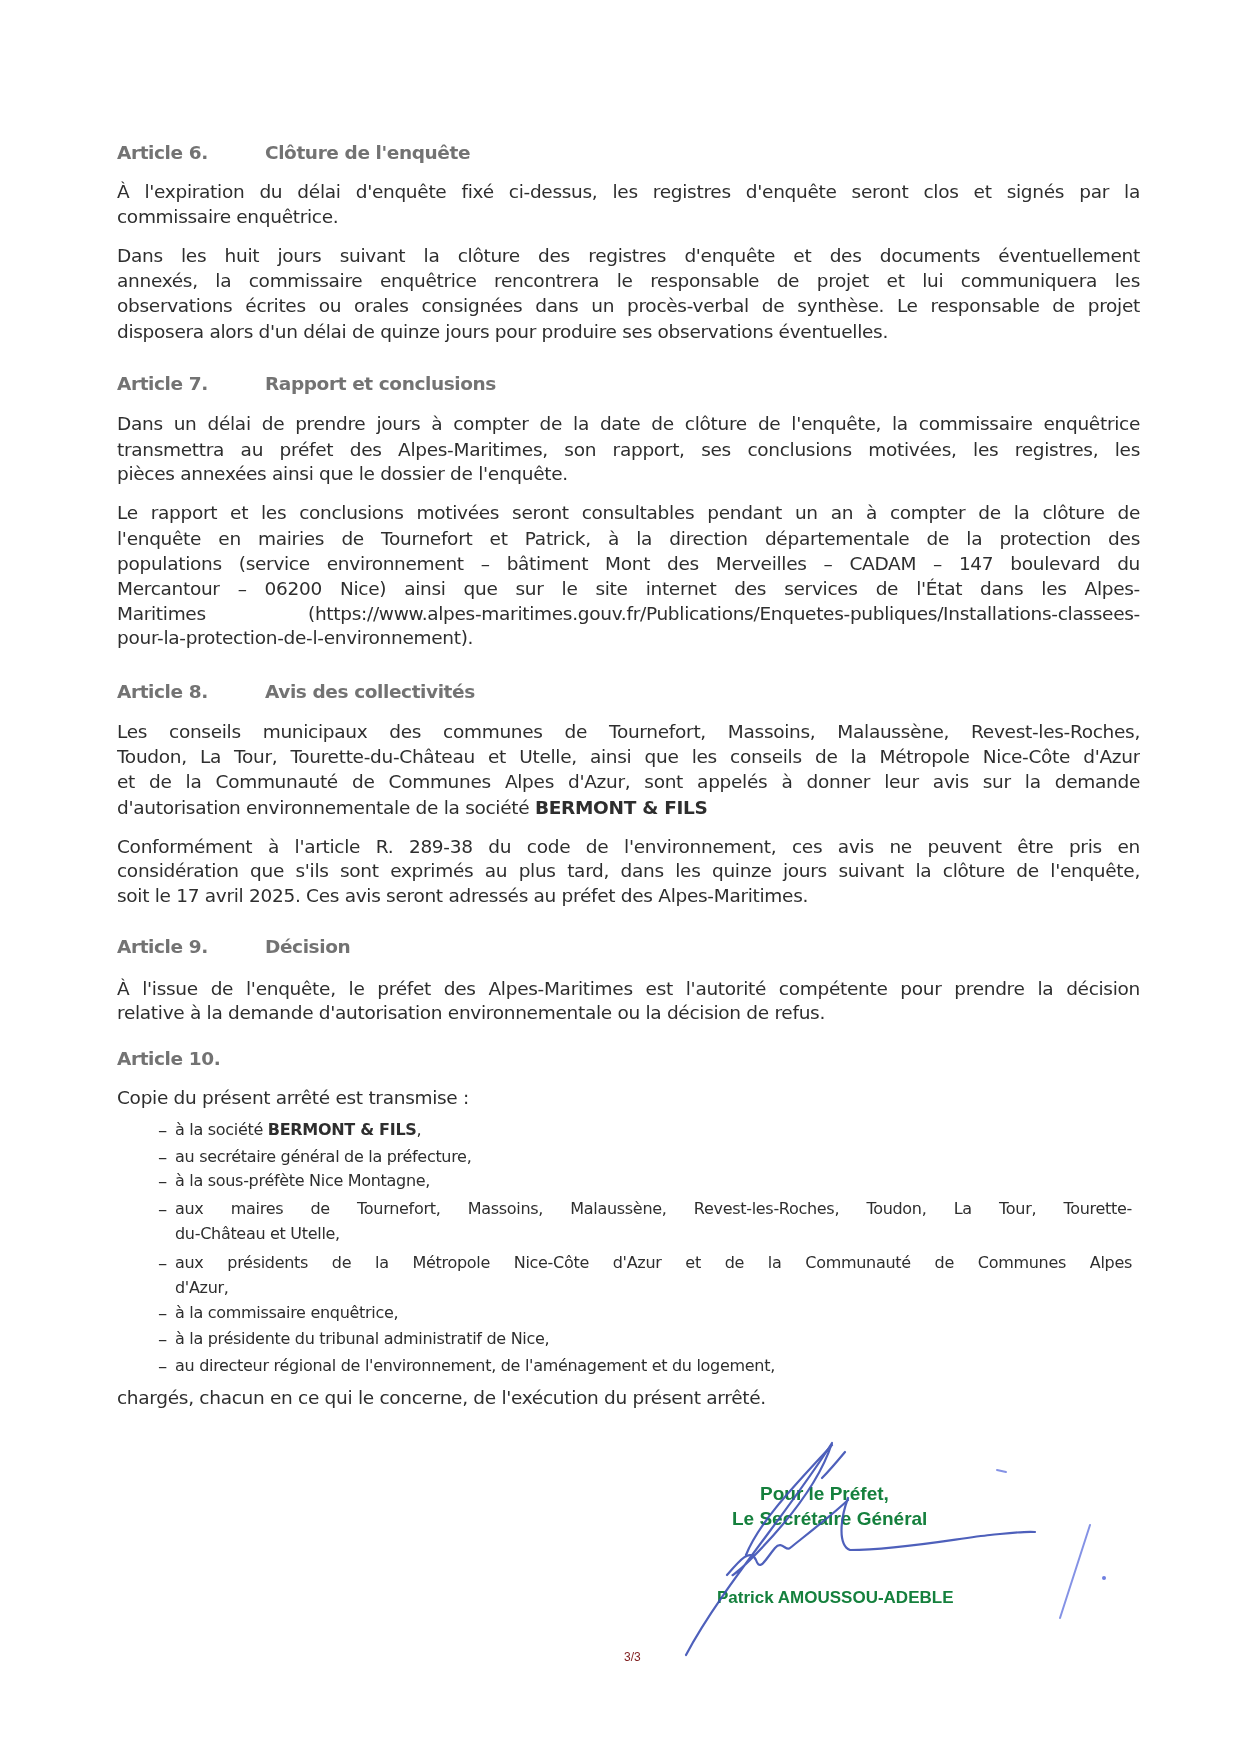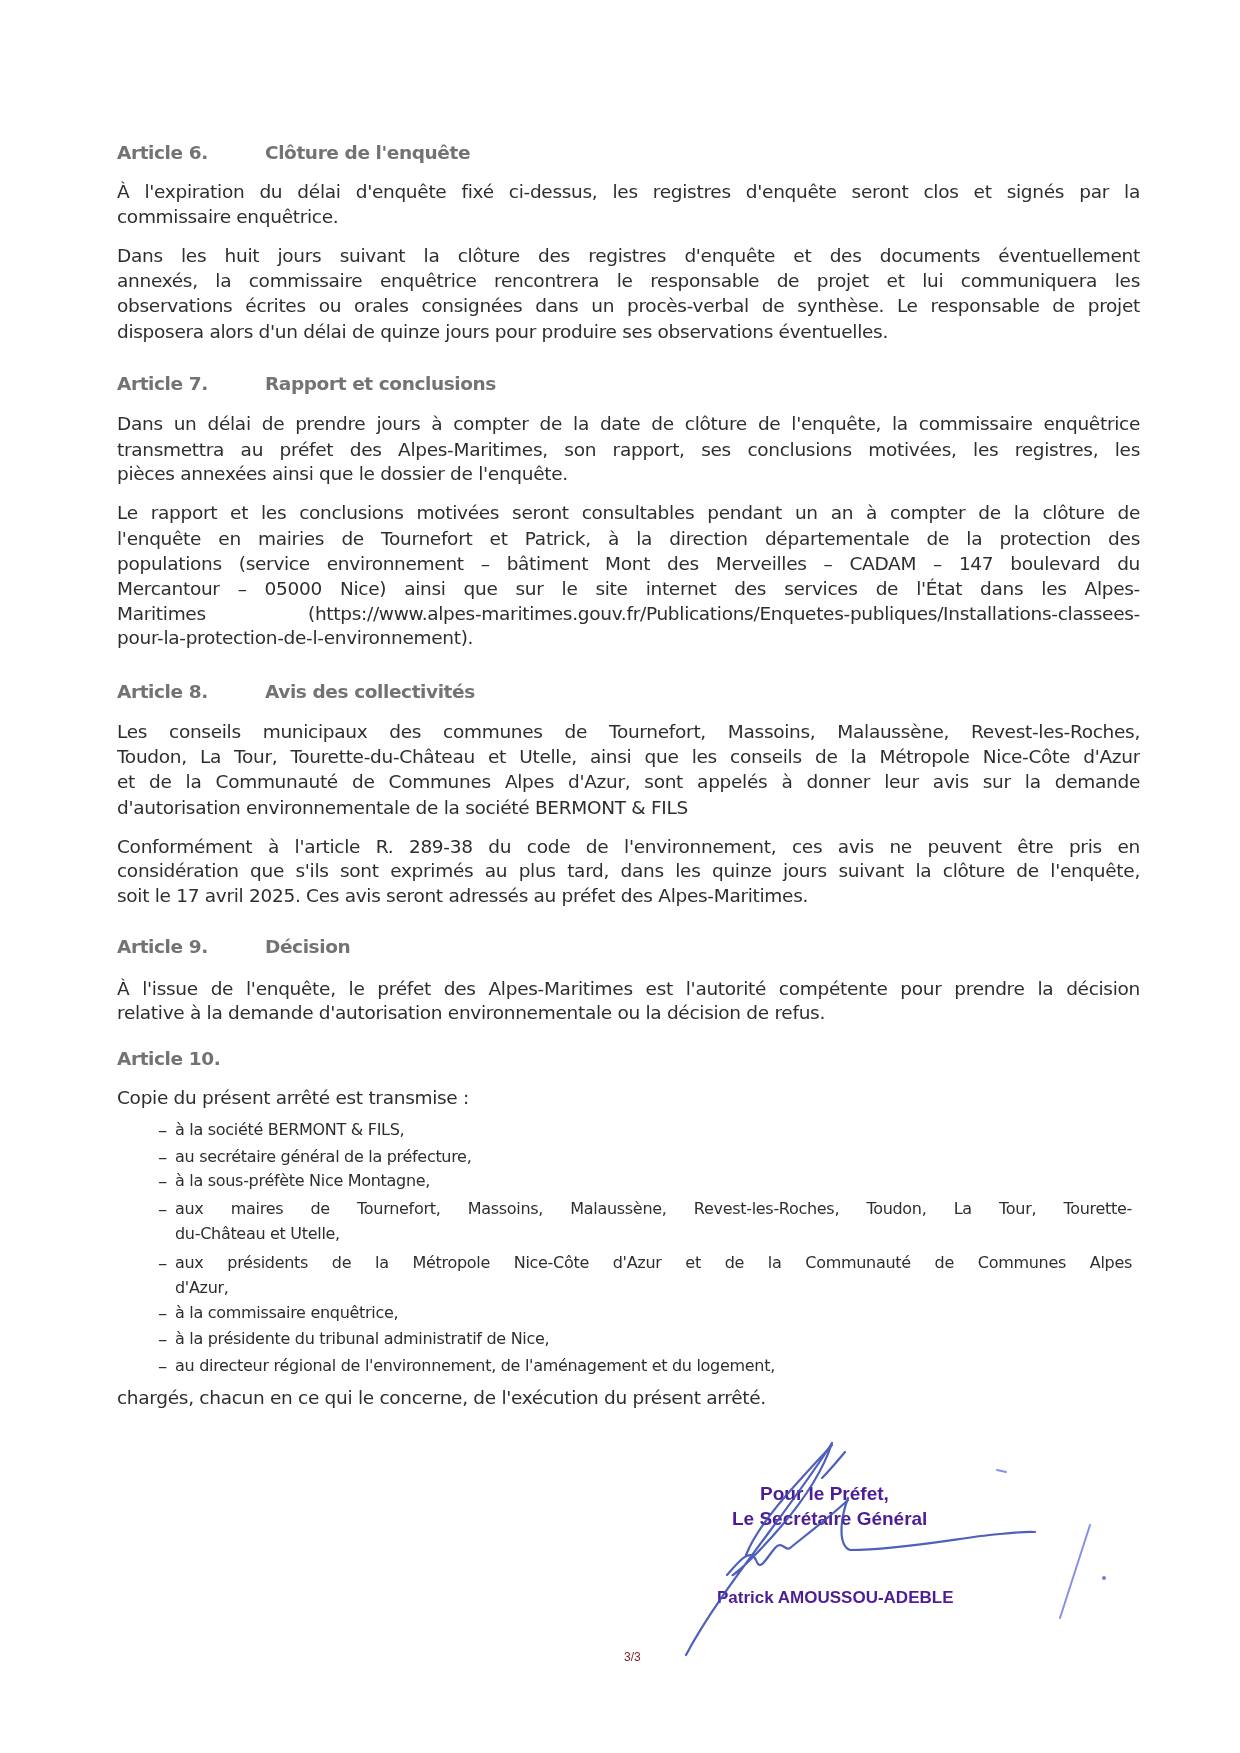--- a/index.html
+++ b/index.html
@@ -8,23 +8,23 @@
   .line { position:absolute; left:117px; width:1023px; height:24px; line-height:24px;
           font-size:18.5px; white-space:nowrap; letter-spacing:-0.3px; }
   .just { text-align:justify; text-align-last:justify; white-space:normal; overflow:hidden; }
   .h { position:absolute; left:117px; height:24px; line-height:24px; font-size:18.5px;
        font-weight:bold; white-space:nowrap; letter-spacing:-0.4px; color:#737373; }
   .h .num { display:inline-block; width:148px; }
   .li-dash { position:absolute; left:158px; height:24px; line-height:24px; font-size:18.5px; }
   .li { position:absolute; left:175px; width:957px; height:24px; line-height:24px; font-size:16px;
         white-space:nowrap; letter-spacing:-0.3px; }
   .li.just { white-space:normal; }
-  b.strong { font-weight:normal;margin-top:13px; }
+  b.strong { font-weight:bold;margin-top:13px; }
   .stamp { position:absolute; font-family:"Liberation Sans", sans-serif; font-weight:bold;
-           color:#4c1d95; font-size:19px; white-space:nowrap; }
+           color:#15803d; font-size:19px; white-space:nowrap; }
   .pagenum { position:absolute; left:624px; top:1650px; font-family:"Liberation Sans", sans-serif;
              font-size:12px; color:#7f1d1d; }
   svg.sig { position:absolute; left:0; top:0; }
 </style>
 </head>
 <body>
 
 <div class="h" style="top:141px">
   <span class="num">Article 6.</span><span>Clôture de l'enquête</span>
 </div>
@@ -39,21 +39,21 @@
 <div class="h" style="top:372px">
   <span class="num">Article 7.</span><span>Rapport et conclusions</span>
 </div>
 <div class="line just" style="top:412px">Dans un délai de prendre jours à compter de la date de clôture de l'enquête, la commissaire enquêtrice</div>
 <div class="line just" style="top:438px">transmettra au préfet des Alpes-Maritimes, son rapport, ses conclusions motivées, les registres, les</div>
 <div class="line" style="top:462px">pièces annexées ainsi que le dossier de l'enquête.</div>
 
 <div class="line just" style="top:501px">Le rapport et les conclusions motivées seront consultables pendant un an à compter de la clôture de</div>
 <div class="line just" style="top:527px">l'enquête en mairies de Tournefort et Patrick, à la direction départementale de la protection des</div>
 <div class="line just" style="top:552px">populations (service environnement – bâtiment Mont des Merveilles – CADAM – 147 boulevard du</div>
-<div class="line just" style="top:577px">Mercantour – 05000 Nice) ainsi que sur le site internet des services de l'État dans les Alpes-</div>
+<div class="line just" style="top:577px">Mercantour – 06200 Nice) ainsi que sur le site internet des services de l'État dans les Alpes-</div>
 <div class="line just" style="top:602px">Maritimes (https://www.alpes-maritimes.gouv.fr/Publications/Enquetes-publiques/Installations-classees-</div>
 <div class="line" style="top:626px">pour-la-protection-de-l-environnement).</div>
 
 <div class="h" style="top:680px">
   <span class="num">Article 8.</span><span>Avis des collectivités</span>
 </div>
 <div class="line just" style="top:720px">Les conseils municipaux des communes de Tournefort, Massoins, Malaussène, Revest-les-Roches,</div>
 <div class="line just" style="top:745px">Toudon, La Tour, Tourette-du-Château et Utelle, ainsi que les conseils de la Métropole Nice-Côte d'Azur</div>
 <div class="line just" style="top:770px">et de la Communauté de Communes Alpes d'Azur, sont appelés à donner leur avis sur la demande</div>
 <div class="line" style="top:796px">

